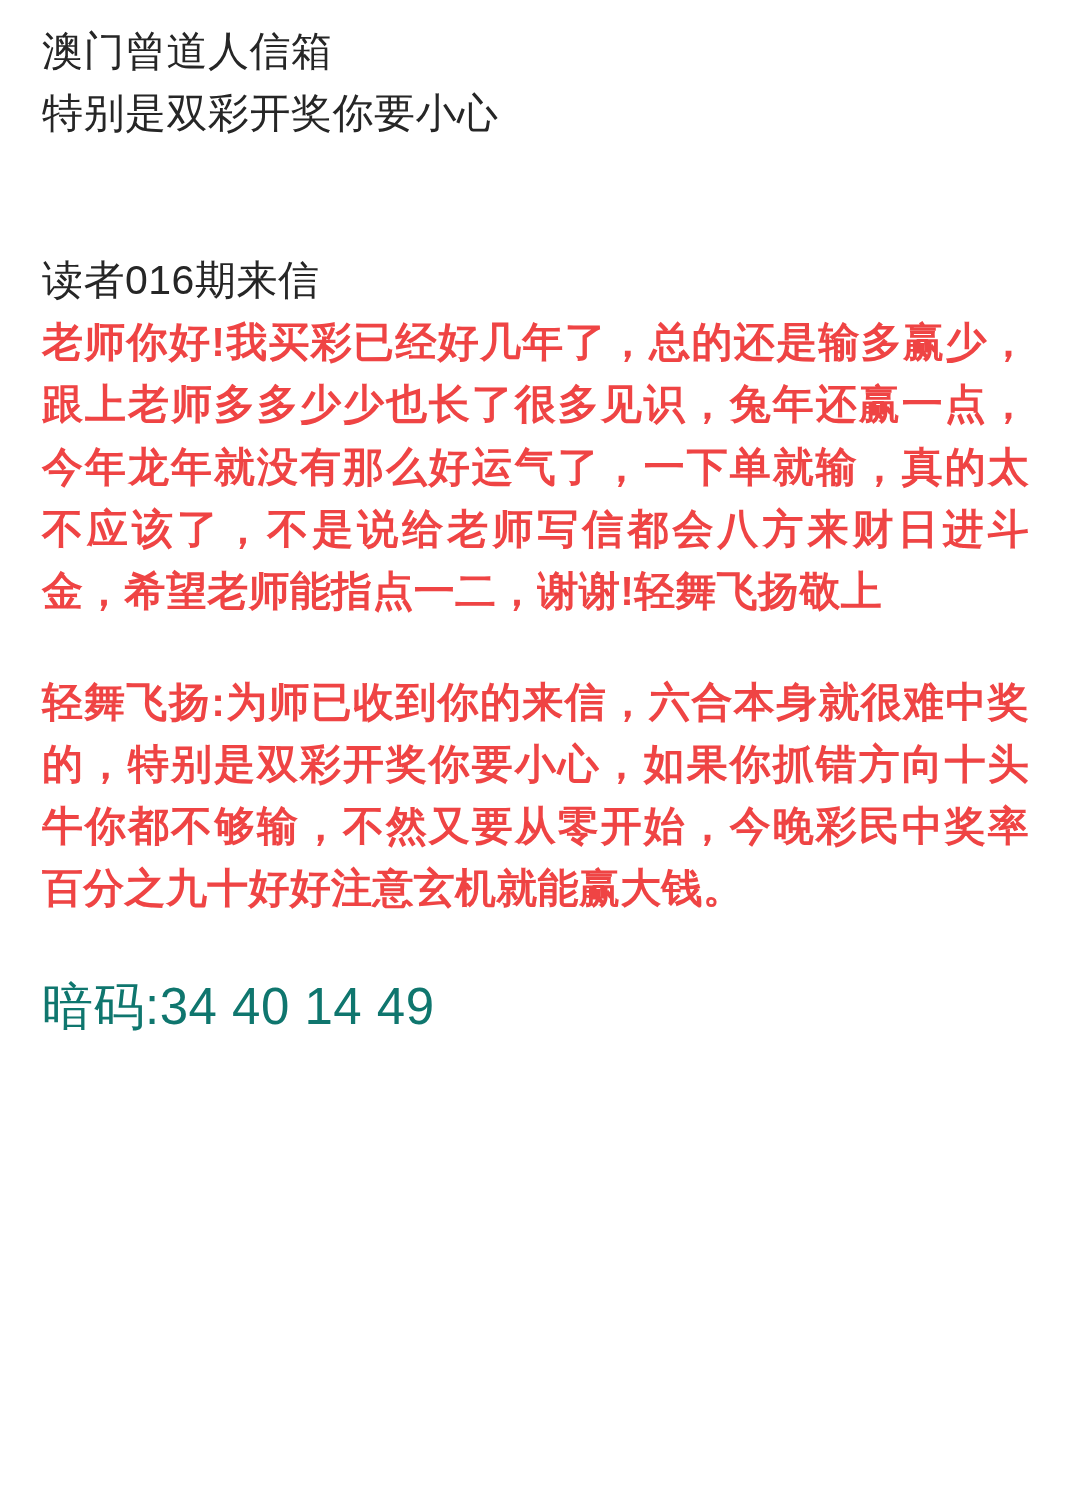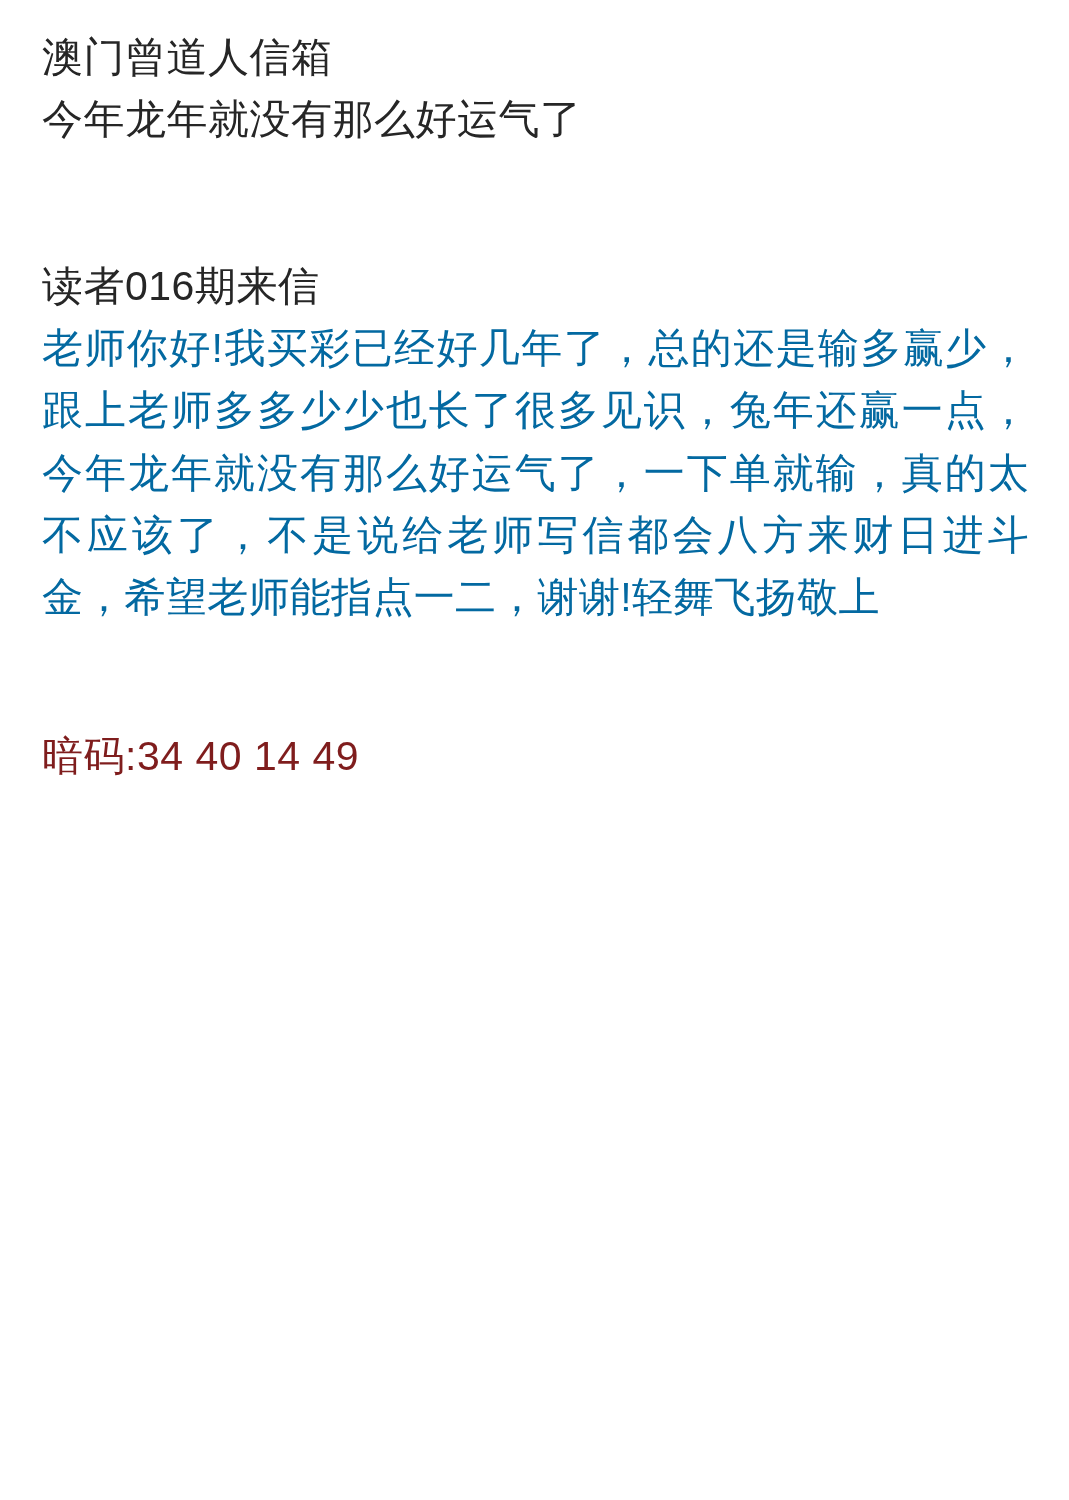--- a/index.html
+++ b/index.html
@@ -11,21 +11,21 @@
     width: 1069px;
     min-height: 1500px;
     font-family: "Liberation Sans", "DejaVu Sans", sans-serif;
     color: #2b2b2b;
     -webkit-font-smoothing: antialiased;
   }
   .page {
     box-sizing: border-box;
     width: 1069px;
     min-height: 1500px;
-    padding: 26px 40px 20px 42px;
+    padding: 20px 40px 20px 42px;
     background: #ffffff;
   }
   .block {
     font-size: 41px;
     line-height: 1.52;
     letter-spacing: 0.5px;
     color: #262626;
     font-weight: 400;
     word-break: break-all;
   }
@@ -38,53 +38,57 @@
   }
   .spacer-sm {
     display: block;
     height: 48px;
   }
   .para {
     margin: 0;
     font-size: 41px;
     line-height: 1.52;
     letter-spacing: 0.3px;
-    color: #0369a1;
+    color: #ef4444;
     text-align: justify;
     text-justify: inter-character;
     word-break: break-all;
+    font-weight: bold;
   }
   .tail {
-    font-size: 41px;
+    font-size: 51px;
     line-height: 1.52;
-    color: #7f1d1d;
+    color: #0f766e;
   }
 </style>
 </head>
 <body>
 
 <div class="page">
 
   <div class="block">
     <span class="line">澳门曾道人信箱</span>
-    <span class="line">今年龙年就没有那么好运气了</span>
+    <span class="line">特别是双彩开奖你要小心</span>
   </div>
 
   <span class="spacer"></span>
 
 
   <span class="spacer"></span>
 
   <div class="block">
     <span class="line">读者016期来信</span>
     <p class="para">老师你好!我买彩已经好几年了，总的还是输多赢少，跟上老师多多少少也长了很多见识，兔年还赢一点，今年龙年就没有那么好运气了，一下单就输，真的太不应该了，不是说给老师写信都会八方来财日进斗金，希望老师能指点一二，谢谢!轻舞飞扬敬上</p>
   </div>
 
   <span class="spacer-sm"></span>
 
+  <div class="block">
+    <p class="para">轻舞飞扬:为师已收到你的来信，六合本身就很难中奖的，特别是双彩开奖你要小心，如果你抓错方向十头牛你都不够输，不然又要从零开始，今晚彩民中奖率百分之九十好好注意玄机就能赢大钱。</p>
+  </div>
 
   <span class="spacer-sm"></span>
 
   <div class="block">
     <span class="line tail">暗码:34 40 14 49</span>
   </div>
 
 </div>
 
 </body></html>

